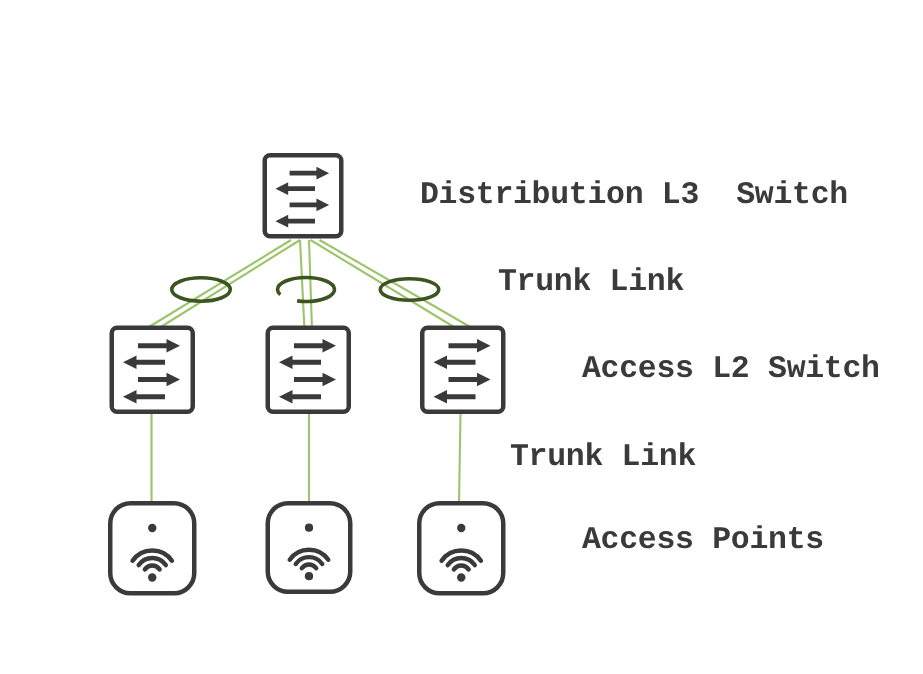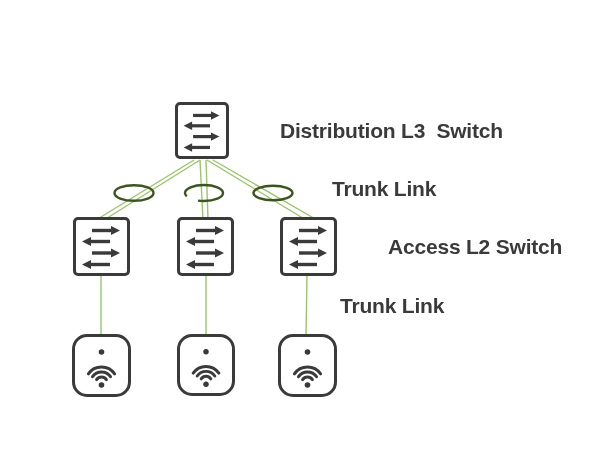--- a/index.html
+++ b/index.html
@@ -1,21 +1,21 @@
 <!DOCTYPE html>
 <html style="--background: #ffffff; --outline: #3a3a3a; --text: #3a3a3a; --trunk-line: #9cc46b; --oval-stroke: #3c5520;"><head>
 <meta charset="utf-8">
 <style>
   html, body { margin: 0; padding: 0; }
   .canvas {
     position: relative;
     width: 615px;
     height: 449px;
     background: var(--background, #ffffff);
-    font-family: Liberation Sans, sans-serif;
+    font-family: Liberation Mono, monospace;
     overflow: hidden;
   }
   .links { position: absolute; left: 0; top: 0; }
   .links line { stroke: var(--trunk-line, #9cc46b); stroke-width: 1.4; }
   .links ellipse { stroke: var(--oval-stroke, #3c5520); stroke-width: 2.4; fill: none; }
   .node {
     position: absolute;
     box-sizing: border-box;
     background: #ffffff;
     border: 3px solid var(--outline, #3a3a3a);
@@ -159,14 +159,15 @@
       <path class="wifi-arc" d="M17.5 39.7 A11 11 0 0 1 35.5 39.7"></path>
       <path class="wifi-arc" d="M21.6 42.6 A6 6 0 0 1 31.4 42.6"></path>
       <circle class="wifi-dot" cx="26.5" cy="48" r="2.8"></circle>
     </svg>
   </div>
 
   <div class="lbl" id="lbl-distribution">Distribution L3  Switch</div>
   <div class="lbl" id="lbl-trunk-top">Trunk Link</div>
   <div class="lbl" id="lbl-access-l2">Access L2 Switch</div>
   <div class="lbl" id="lbl-trunk-bottom">Trunk Link</div>
+  <div class="lbl" id="lbl-access-pts">Access Points</div>
 
 </div>
 
 </body></html>

